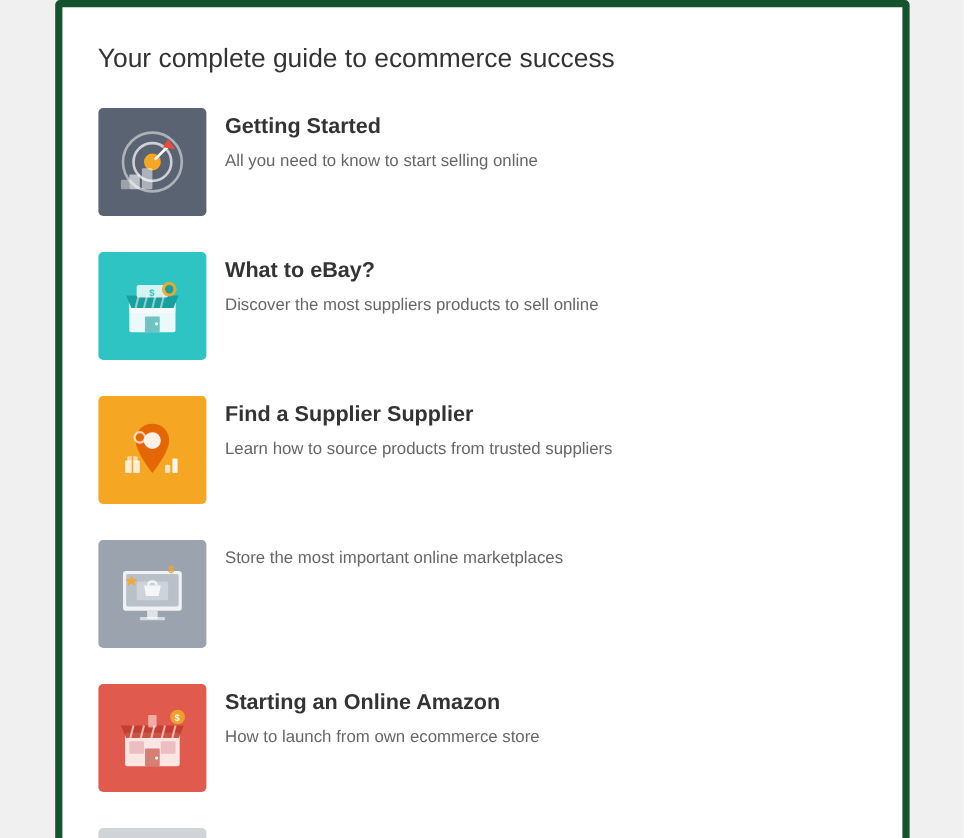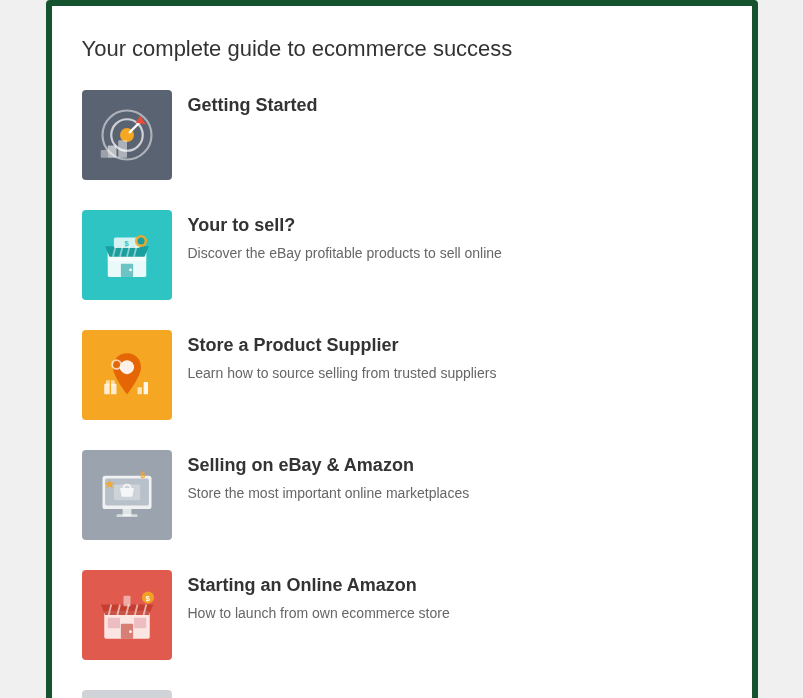--- a/index.html
+++ b/index.html
@@ -107,20 +107,21 @@
           <line x1="55" y1="25" x2="43" y2="37" stroke="#fff" stroke-width="2.5" stroke-linecap="round"></line>
           <polygon points="55,18 62,28 50,26" fill="#e74c3c"></polygon>
 
           <rect x="18" y="52" width="10" height="14" fill="#fff" opacity="0.6" rx="1"></rect>
           <rect x="30" y="46" width="10" height="20" fill="#fff" opacity="0.5" rx="1"></rect>
           <rect x="10" y="57" width="8" height="9" fill="#fff" opacity="0.4" rx="1"></rect>
         </svg>
       </div>
       <div class="item-text">
         <div class="item-title">Getting Started</div>
+        <div class="item-desc">All you need to know to start selling online</div>
       </div>
     </div>
 
     <div class="item">
       <div class="item-icon bg-teal">
         <svg viewBox="0 0 80 80" xmlns="http://www.w3.org/2000/svg">
 
           <rect x="18" y="35" width="44" height="30" fill="#fff" opacity="0.9" rx="2"></rect>
           <rect x="18" y="35" width="44" height="12" fill="#fff" opacity="0.5" rx="2"></rect>
 
@@ -136,22 +137,22 @@
           <text x="37" y="30" font-size="9" fill="#2ec4c4" font-weight="bold">$</text>
 
           <circle cx="56" cy="24" r="7" fill="#f5a623" opacity="0.9"></circle>
           <circle cx="56" cy="24" r="4" fill="#1a9e9e"></circle>
 
           <rect x="33" y="50" width="14" height="15" fill="#1a9e9e" opacity="0.6" rx="1"></rect>
           <circle cx="44" cy="57" r="1.5" fill="#fff"></circle>
         </svg>
       </div>
       <div class="item-text">
-        <div class="item-title">Your to sell?</div>
-        <div class="item-desc">Discover the eBay profitable products to sell online</div>
+        <div class="item-title">What to eBay?</div>
+        <div class="item-desc">Discover the most suppliers products to sell online</div>
       </div>
     </div>
 
     <div class="item">
       <div class="item-icon bg-orange">
         <svg viewBox="0 0 80 80" xmlns="http://www.w3.org/2000/svg">
 
           <path d="M40,15 C31,15 24,22 24,31 C24,42 40,62 40,62 C40,62 56,42 56,31 C56,22 49,15 40,15 Z" fill="#e05a00" opacity="0.85"></path>
           <circle cx="40" cy="31" r="8" fill="#fff" opacity="0.9"></circle>
 
@@ -160,22 +161,22 @@
           <line x1="21" y1="46" x2="21" y2="62" stroke="#f5a623" stroke-width="1.5"></line>
 
           <rect x="52" y="54" width="5" height="8" fill="#fff" opacity="0.7" rx="1"></rect>
           <rect x="59" y="48" width="5" height="14" fill="#fff" opacity="0.9" rx="1"></rect>
 
           <circle cx="28" cy="28" r="5" fill="none" stroke="#fff" stroke-width="2" opacity="0.7"></circle>
           <line x1="32" y1="32" x2="36" y2="36" stroke="#fff" stroke-width="2" opacity="0.7"></line>
         </svg>
       </div>
       <div class="item-text">
-        <div class="item-title">Store a Product Supplier</div>
-        <div class="item-desc">Learn how to source selling from trusted suppliers</div>
+        <div class="item-title">Find a Supplier Supplier</div>
+        <div class="item-desc">Learn how to source products from trusted suppliers</div>
       </div>
     </div>
 
     <div class="item">
       <div class="item-icon bg-gray">
         <svg viewBox="0 0 80 80" xmlns="http://www.w3.org/2000/svg">
 
           <rect x="12" y="18" width="56" height="38" fill="#fff" opacity="0.85" rx="3"></rect>
           <rect x="15" y="21" width="50" height="31" fill="#8090a0" opacity="0.5" rx="2"></rect>
 
@@ -187,21 +188,20 @@
 
           <path d="M32,32 L48,32 L46,42 L34,42 Z" fill="#fff" opacity="0.8"></path>
           <path d="M36,32 Q36,28 40,28 Q44,28 44,32" fill="none" stroke="#fff" stroke-width="2" opacity="0.8"></path>
 
           <text x="55" y="20" font-size="10" fill="#f5a623" font-weight="bold">$</text>
 
           <polygon points="20,22 21.5,26 26,26 22.5,28.5 24,32.5 20,30 16,32.5 17.5,28.5 14,26 18.5,26" fill="#f5a623" opacity="0.9"></polygon>
         </svg>
       </div>
       <div class="item-text">
-        <div class="item-title">Selling on eBay &amp; Amazon</div>
         <div class="item-desc">Store the most important online marketplaces</div>
       </div>
     </div>
 
     <div class="item">
       <div class="item-icon bg-red">
         <svg viewBox="0 0 80 80" xmlns="http://www.w3.org/2000/svg">
 
           <rect x="14" y="35" width="52" height="32" fill="#fff" opacity="0.85" rx="2"></rect>
 

